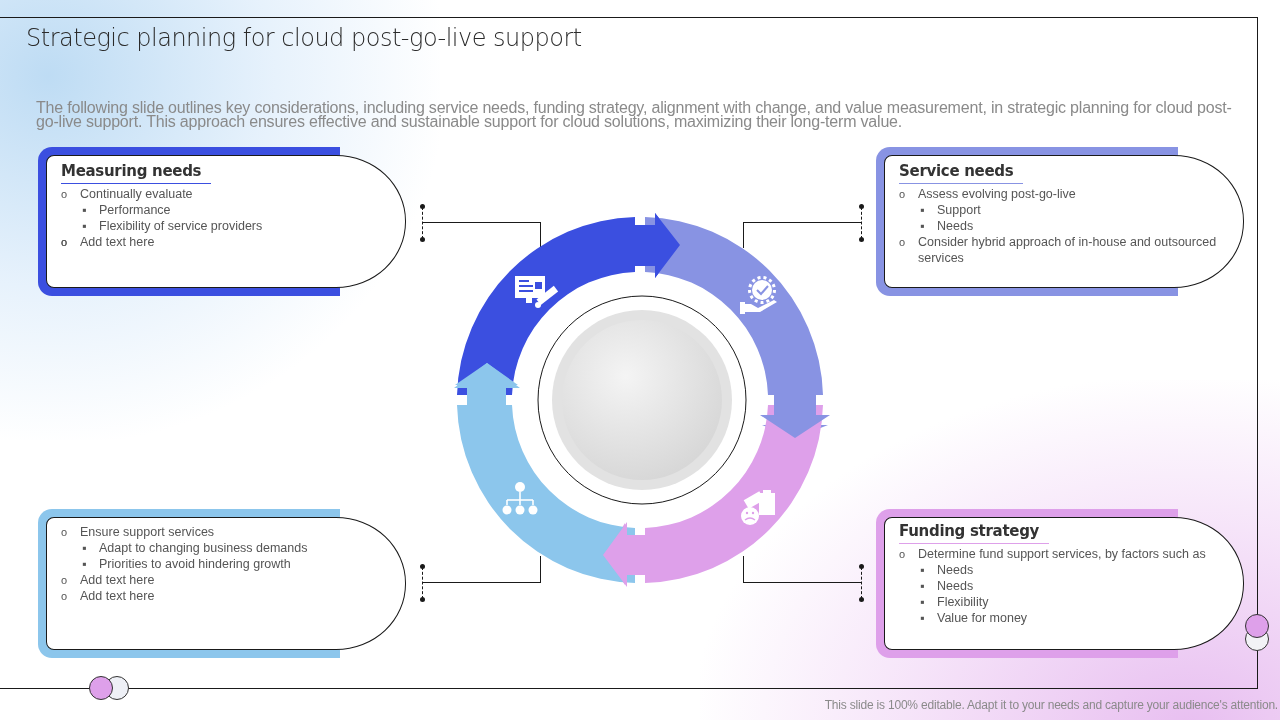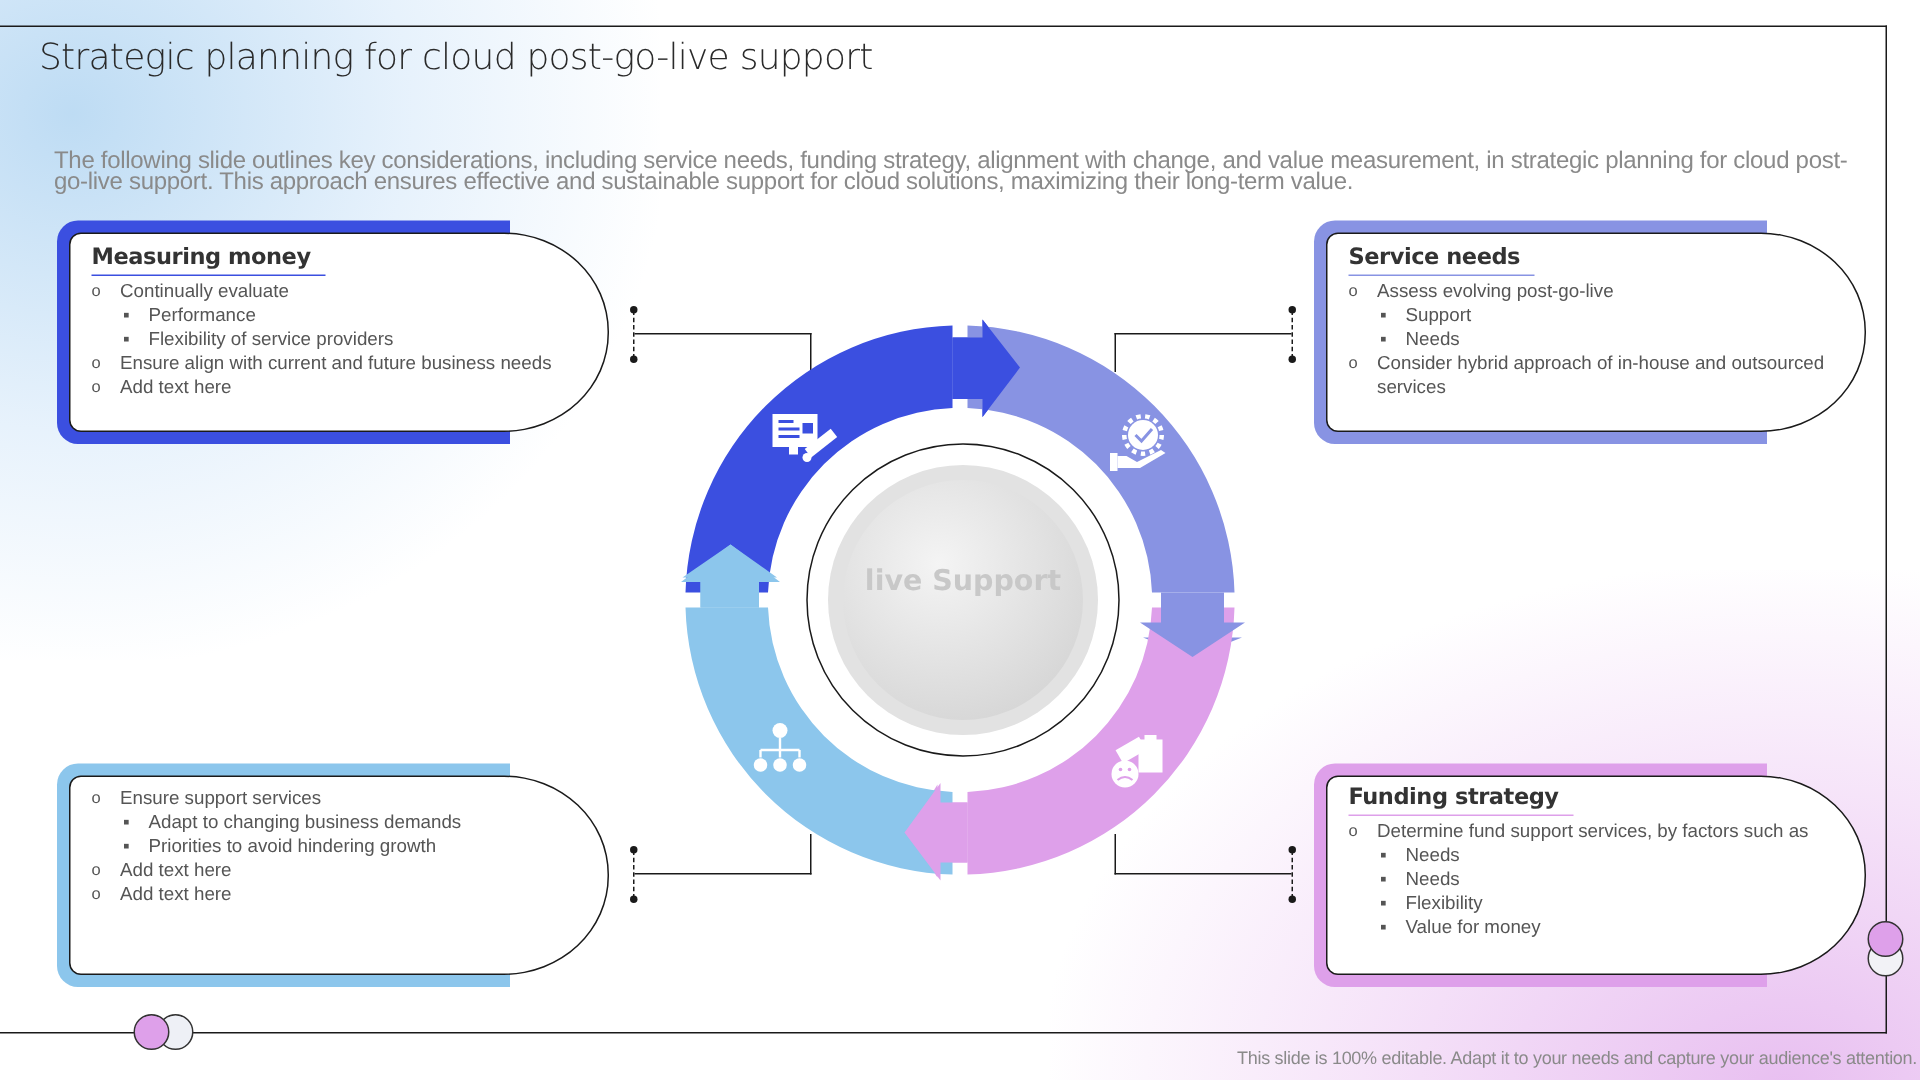--- a/index.html
+++ b/index.html
@@ -91,27 +91,27 @@
 
 <div class="top-rule"></div>
 <div class="right-rule"></div>
 <div class="bottom-rule"></div>
 
 <h1 class="title">Strategic planning for cloud post-go-live support</h1>
 <p class="subtitle">The following slide outlines key considerations, including service needs, funding strategy, alignment with change, and value measurement, in strategic planning for cloud post-go-live support. This approach ensures effective and sustainable support for cloud solutions, maximizing their long-term value.</p>
 
 <div class="card-shadow" style="left:38px; top:147px; width:302px; height:149px; background:#3b4fe0;"></div>
 <div class="card" style="left:46px; top:155px; width:360px; height:133px;">
-  <div class="card-title" style="border-color:#3b4fe0;">Measuring money</div>
+  <div class="card-title" style="border-color:#3b4fe0;">Measuring needs</div>
   <ul class="lvl1">
       <li><span class="bullet">o</span><span>Continually evaluate</span><ul class="lvl2">
           <li><span class="bullet">▪</span><span>Performance</span></li>
           <li><span class="bullet">▪</span><span>Flexibility of service providers</span></li>
         </ul></li>
-      <li><span class="bullet">o</span><span>Ensure align with current and future business needs</span></li>
+      <li><span class="bullet">o</span></li>
       <li><span class="bullet">o</span><span>Add text here</span></li>
     </ul>
 </div>
 
 <div class="card-shadow" style="left:876px; top:147px; width:302px; height:149px; background:#8893e3;"></div>
 <div class="card" style="left:884px; top:155px; width:360px; height:133px;">
   <div class="card-title" style="border-color:#8893e3;">Service needs</div>
   <ul class="lvl1">
       <li><span class="bullet">o</span><span>Assess evolving  post-go-live</span><ul class="lvl2">
           <li><span class="bullet">▪</span><span>Support</span></li>
@@ -237,21 +237,20 @@
     <line x1="67" y1="300" x2="67" y2="305"></line>
     <line x1="80" y1="300" x2="80" y2="305"></line>
     <line x1="93" y1="300" x2="93" y2="305"></line>
     <circle cx="67" cy="310" r="4.5" fill="#ffffff" stroke="none"></circle>
     <circle cx="80" cy="310" r="4.5" fill="#ffffff" stroke="none"></circle>
     <circle cx="93" cy="310" r="4.5" fill="#ffffff" stroke="none"></circle>
   </g>
 </svg>
 
 <div class="center-label">
-  <div>live Support</div>
 </div>
 
 <div class="pager-dot" style="left:105px; top:676px; background:#eef0f6;"></div>
 <div class="pager-dot" style="left:89px; top:676px; background:#dea0ea;"></div>
 <div class="pager-dot" style="left:1245px; top:627px; background:#f2f2f6;"></div>
 <div class="pager-dot" style="left:1245px; top:614px; background:#dea0ea;"></div>
 
 <div class="footer">This slide is 100% editable. Adapt it to your needs and capture your audience's attention.</div>
 
 </body></html>

